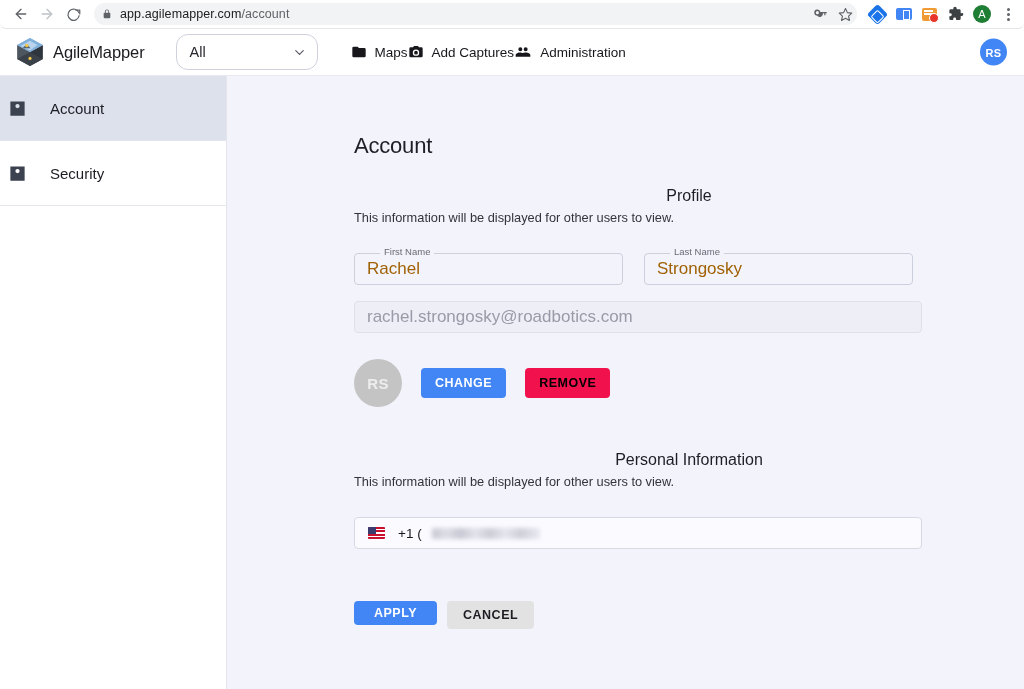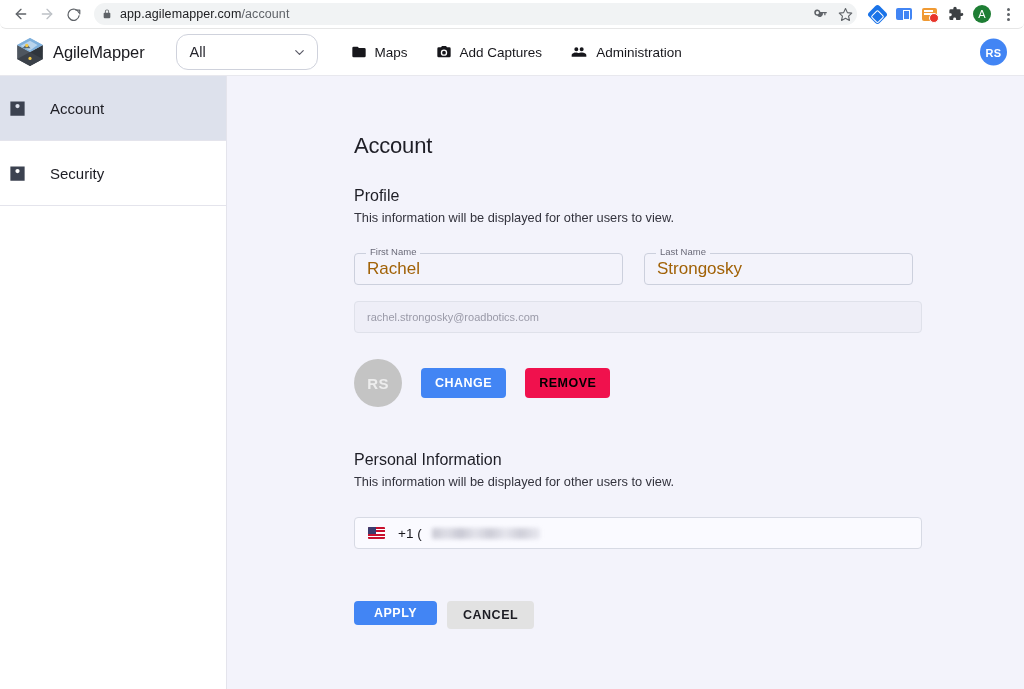--- a/index.html
+++ b/index.html
@@ -159,21 +159,20 @@
     justify-content: space-between;
     flex: none;
   }
   .scope-value { font-size: 14.5px; color: #26262e; }
   .chev { color: #5a5a66; display: flex; }
 
   .top-nav {
     display: flex;
     align-items: center;
     margin-left: 33px;
-    gap: 28px;
   }
   .nav-item {
     display: flex; align-items: center; gap: 8px;
     font-size: 13.5px;
     color: #17171c;
   }
   .nav-item .ic { display: flex; align-items: center; color: #17171c; }
 
   .header-avatar {
     position: absolute;
@@ -219,20 +218,21 @@
   .page-title {
     font-size: 22px;
     color: #1e1e26;
     letter-spacing: -0.2px;
     margin-bottom: 28px;
   }
   .section-title {
     font-size: 16px;
     color: #1e1e26;
     margin-bottom: 5px;
+    text-align: center;
   }
   .section-sub {
     font-size: 12.8px;
     color: #33333d;
     margin-bottom: 28px;
   }
 
   .form-row { display: flex; gap: 21px; margin-bottom: 16px; }
 
   .tf {
@@ -241,41 +241,41 @@
     border: 1px solid #ccd0dd;
     border-radius: 4px;
     background: transparent;
     display: flex;
     align-items: center;
     padding: 0 12px;
   }
   .tf-legend {
     position: absolute;
     top: -7px;
-    left: 11px;
+    left: 25px;
     background: #f3f3fb;
     padding: 0 4px;
     font-size: 9.5px;
     color: #6a6a78;
     line-height: 1;
   }
   .tf-value { font-size: 17px; color: #a16207; }
   .tf-half { width: 269px; }
 
   .tf-email {
     width: 568px;
     height: 32px;
     border: 1px solid #dfe1ea;
     border-radius: 4px;
     background: #eeeef7;
     display: flex; align-items: center;
     padding: 0 12px;
     margin-bottom: 26px;
   }
-  .tf-email span { font-size: 11px; color: #9a9aa8; }
+  .tf-email span { font-size: 17px; color: #9a9aa8; }
 
   .avatar-row {
     display: flex;
     align-items: center;
     gap: 19px;
     margin-bottom: 44px;
   }
   .big-avatar {
     width: 48px; height: 48px;
     border-radius: 50%;

